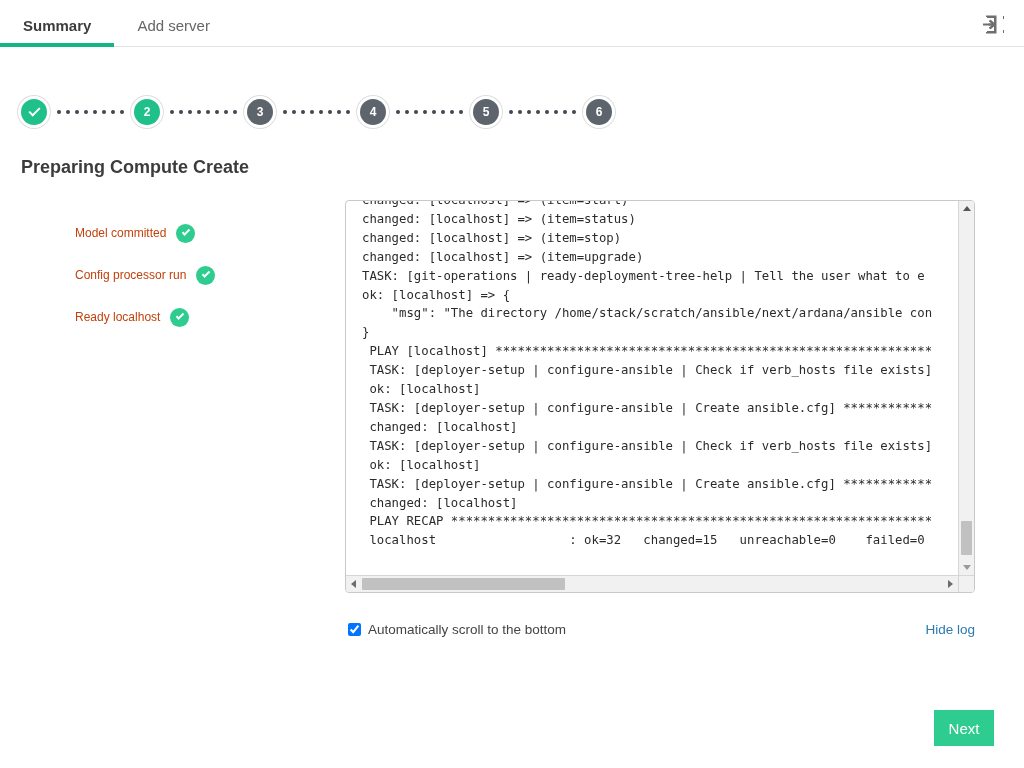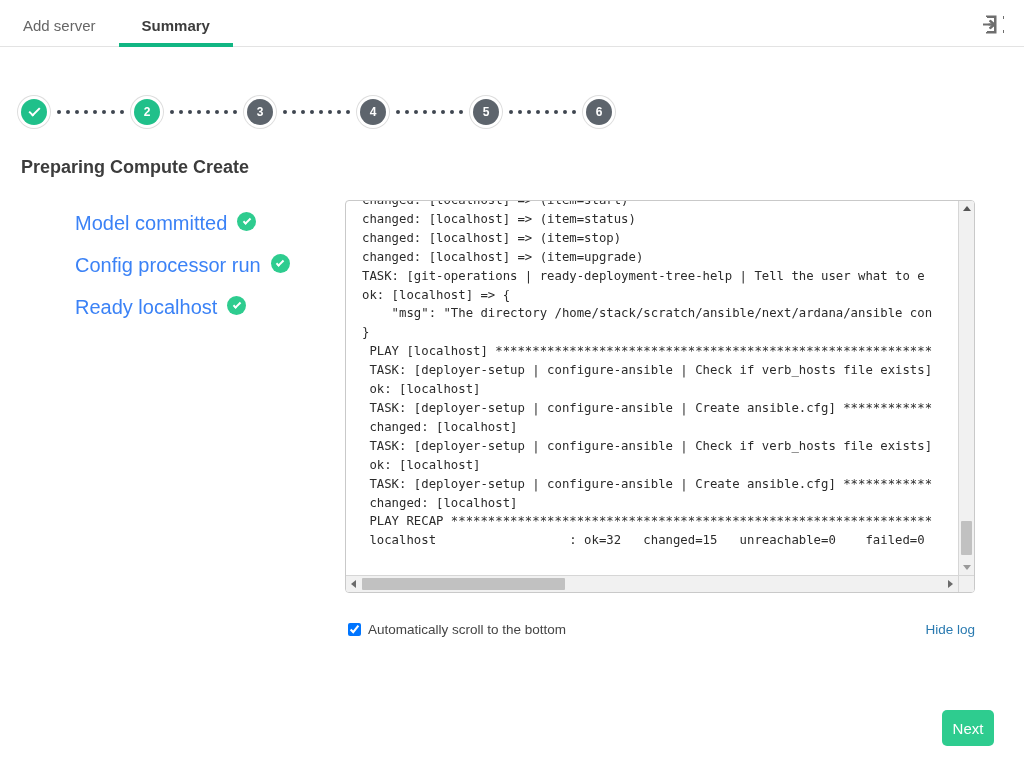--- a/index.html
+++ b/index.html
@@ -134,23 +134,24 @@
     padding: 22px 0 0 0;
   }
   .checklist {
     width: 345px;
     padding-left: 75px;
     padding-top: 12px;
     flex: 0 0 auto;
   }
   .check-item {
     display: flex;
+    align-items: center;
     height: 42px;
-    font-size: 20px;
-    color: #3b82f6;
+    font-size: 12px;
+    color: #c2410c;
   }
   .check-item .label { margin-right: 10px; }
   .check-badge {
     width: 19px;
     height: 19px;
     border-radius: 50%;
     background: #2ecc8f;
     display: flex;
     align-items: center;
     justify-content: center;
@@ -314,38 +315,38 @@
   
   .footer {
     position: absolute;
     right: 30px;
     bottom: 22px;
   }
   .btn-next {
     background: #2ecc8f;
     color: #ffffff;
     border: none;
-    border-radius: 5px;
+    border-radius: 0;
     font-size: 15px;
     font-family: "Liberation Sans", sans-serif;
-    width: 52px;
+    width: 60px;
     height: 36px;
     cursor: pointer;
   }
 </style>
 </head>
 <body>
 
 <div class="header">
   <div class="tabs">
+    <div class="tab active">
+      <span>Summary</span>
+    </div>
     <div class="tab">
       <span>Add server</span>
-    </div>
-    <div class="tab active">
-      <span>Summary</span>
     </div>
   </div>
   <div class="header-right">
     <svg width="22" height="22" viewBox="0 0 22 22" aria-hidden="true">
       <path d="M4 3 H13 V6 H6 V17 H13 V20 H4 Z" fill="#6e6e6e" transform="translate(17,0) scale(-1,1) translate(-17,0)"></path>
       <rect x="4.5" y="3.5" width="9" height="16" fill="none" stroke="#6e6e6e" stroke-width="2"></rect>
       <rect x="4.5" y="3.5" width="9" height="16" fill="#ffffff" stroke="none"></rect>
       <path d="M5 4 H13 V19 H5 Z" fill="none" stroke="#6e6e6e" stroke-width="2"></path>
       <path d="M13 4 H5 V19 H13" fill="none" stroke="#6e6e6e" stroke-width="2"></path>
       <line x1="0" y1="11.5" x2="12" y2="11.5" stroke="#6e6e6e" stroke-width="2"></line>

